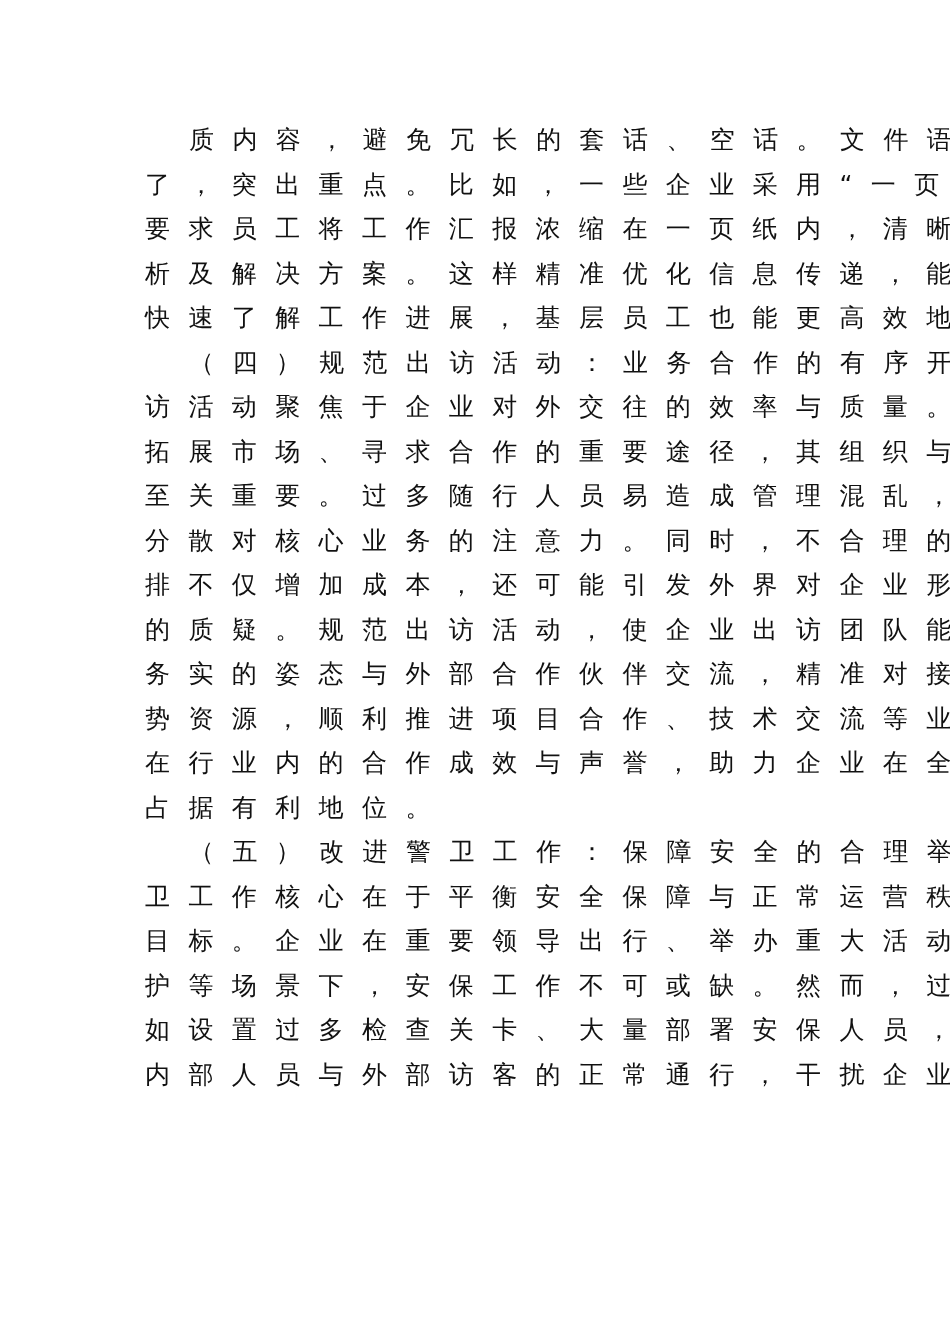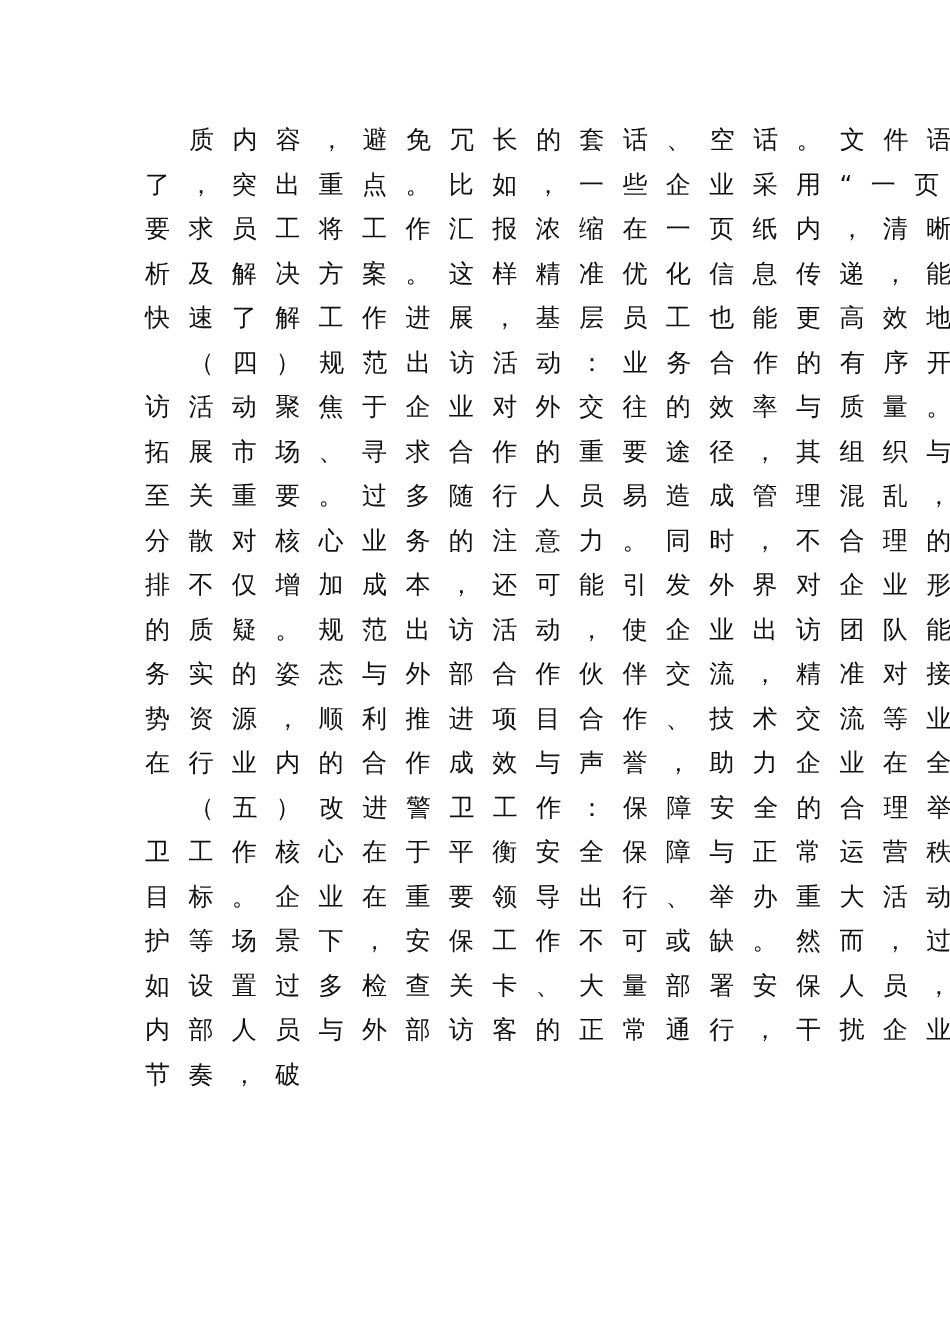--- a/index.html
+++ b/index.html
@@ -59,26 +59,26 @@
       <div class="line indent">（四）规范出访活动：业务合作的有序开展。规范出</div>
       <div class="line">访活动聚焦于企业对外交往的效率与质量。出访作为企业</div>
       <div class="line">拓展市场、寻求合作的重要途径，其组织与实施的规范性</div>
       <div class="line">至关重要。过多随行人员易造成管理混乱，沟通成本激增</div>
       <div class="line">分散对核心业务的注意力。同时，不合理的交通、住宿安</div>
       <div class="line">排不仅增加成本，还可能引发外界对企业形象与管理能力</div>
       <div class="line">的质疑。规范出访活动，使企业出访团队能以专业、高效</div>
       <div class="line">务实的姿态与外部合作伙伴交流，精准对接双方需求与优</div>
       <div class="line">势资源，顺利推进项目合作、技术交流等业务，提升企业</div>
       <div class="line">在行业内的合作成效与声誉，助力企业在全球市场竞争中</div>
+      <div class="line">占据有利地位。</div>
     </div>
 
     <div>
       <div class="line indent">（五）改进警卫工作：保障安全的合理举措。改进警</div>
       <div class="line">卫工作核心在于平衡安全保障与正常运营秩序这两大关键</div>
       <div class="line">目标。企业在重要领导出行、举办重大活动或关键设施保</div>
       <div class="line">护等场景下，安保工作不可或缺。然而，过度的安保措施</div>
       <div class="line">如设置过多检查关卡、大量部署安保人员，可能阻碍企业</div>
       <div class="line">内部人员与外部访客的正常通行，干扰企业日常生产经营</div>
-      <div class="line">节奏，破</div>
     </div>
 
   </div>
 </div>
 
 </body></html>

